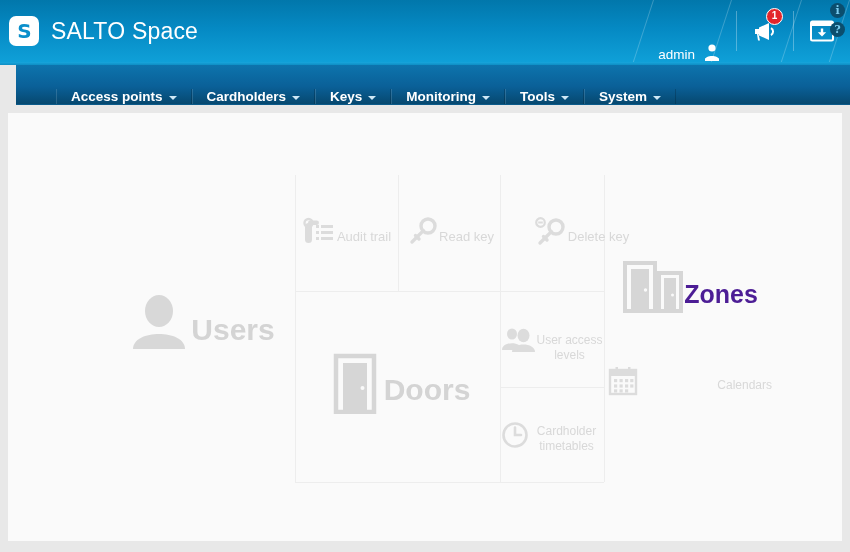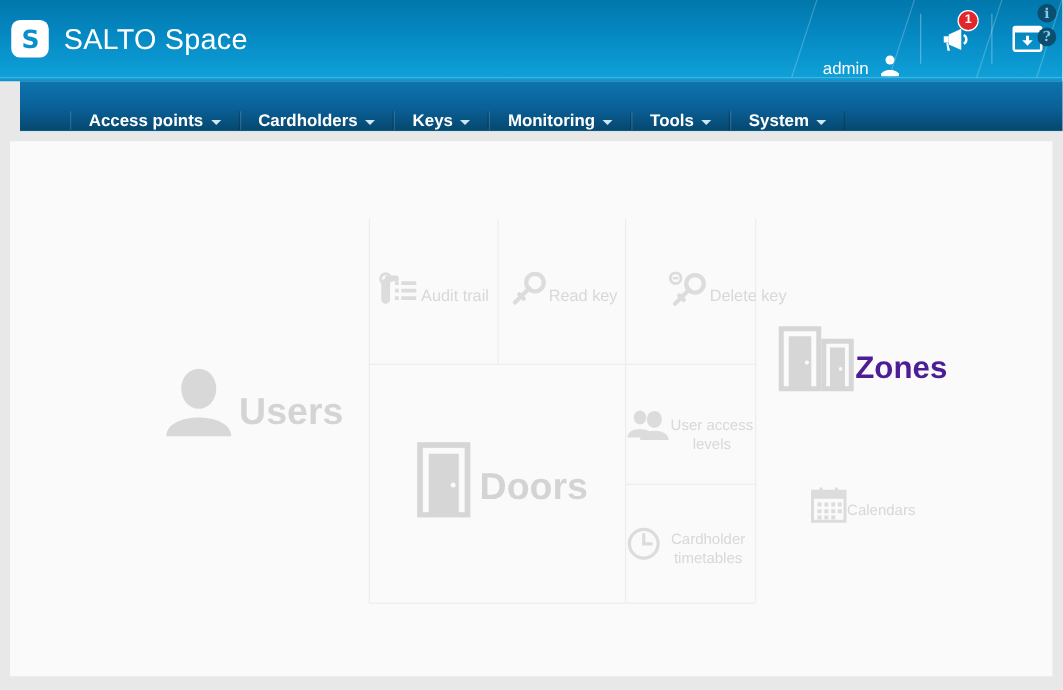--- a/index.html
+++ b/index.html
@@ -427,21 +427,21 @@
           <svg width="34" height="28" viewBox="0 0 34 28">
             <ellipse cx="11" cy="8" rx="5" ry="5.6" fill="#dcdcdc"></ellipse>
             <path d="M1 24 C1 15 21 15 21 24 Z" fill="#dcdcdc"></path>
             <ellipse cx="22.5" cy="9.5" rx="6" ry="6.8" fill="#dcdcdc"></ellipse>
             <path d="M11 26 C11 16 34 16 34 26 Z" fill="#dcdcdc"></path>
           </svg>
         </span>
         <div class="lbl-xs" style="max-width:86px;margin-top:16px;">User access levels</div>
       </div>
 
-      <div class="tile" style="left:600px; top:241px; width:164px; height:100px;">
+      <div class="tile" style="left:600px; top:218px; width:164px; height:100px;justify-content:space-between;">
         <span>
           <svg width="30" height="30" viewBox="0 0 30 30">
             <rect x="7.5" y="1" width="2.5" height="5" fill="#dcdcdc"></rect>
             <rect x="20" y="1" width="2.5" height="5" fill="#dcdcdc"></rect>
             <rect x="2" y="4" width="26" height="24" fill="none" stroke="#dcdcdc" stroke-width="2.4"></rect>
             <rect x="2" y="4" width="26" height="6" fill="#dcdcdc"></rect>
             <g fill="#dcdcdc">
               <rect x="6" y="13" width="3.2" height="3.2"></rect>
               <rect x="11.5" y="13" width="3.2" height="3.2"></rect>
               <rect x="17" y="13" width="3.2" height="3.2"></rect>

